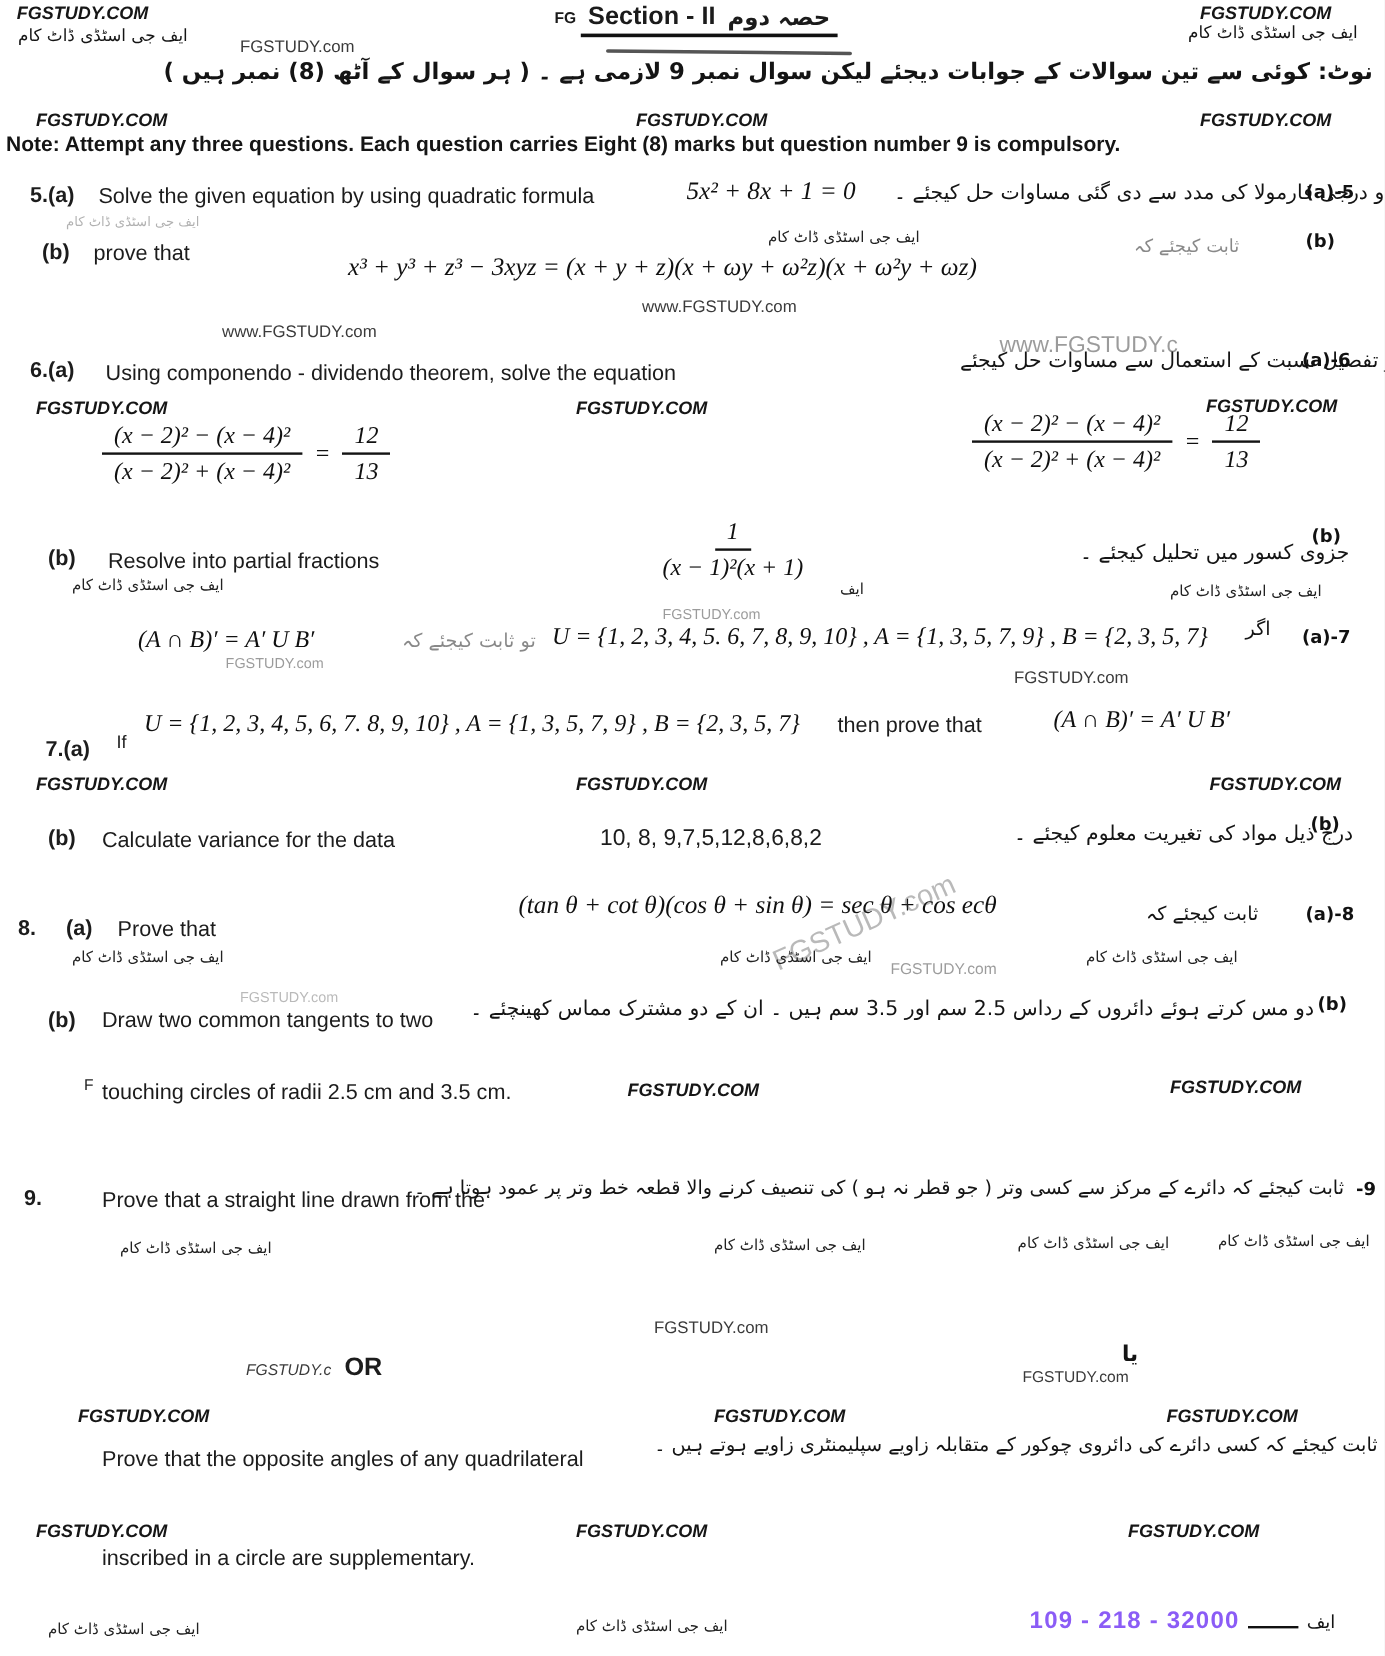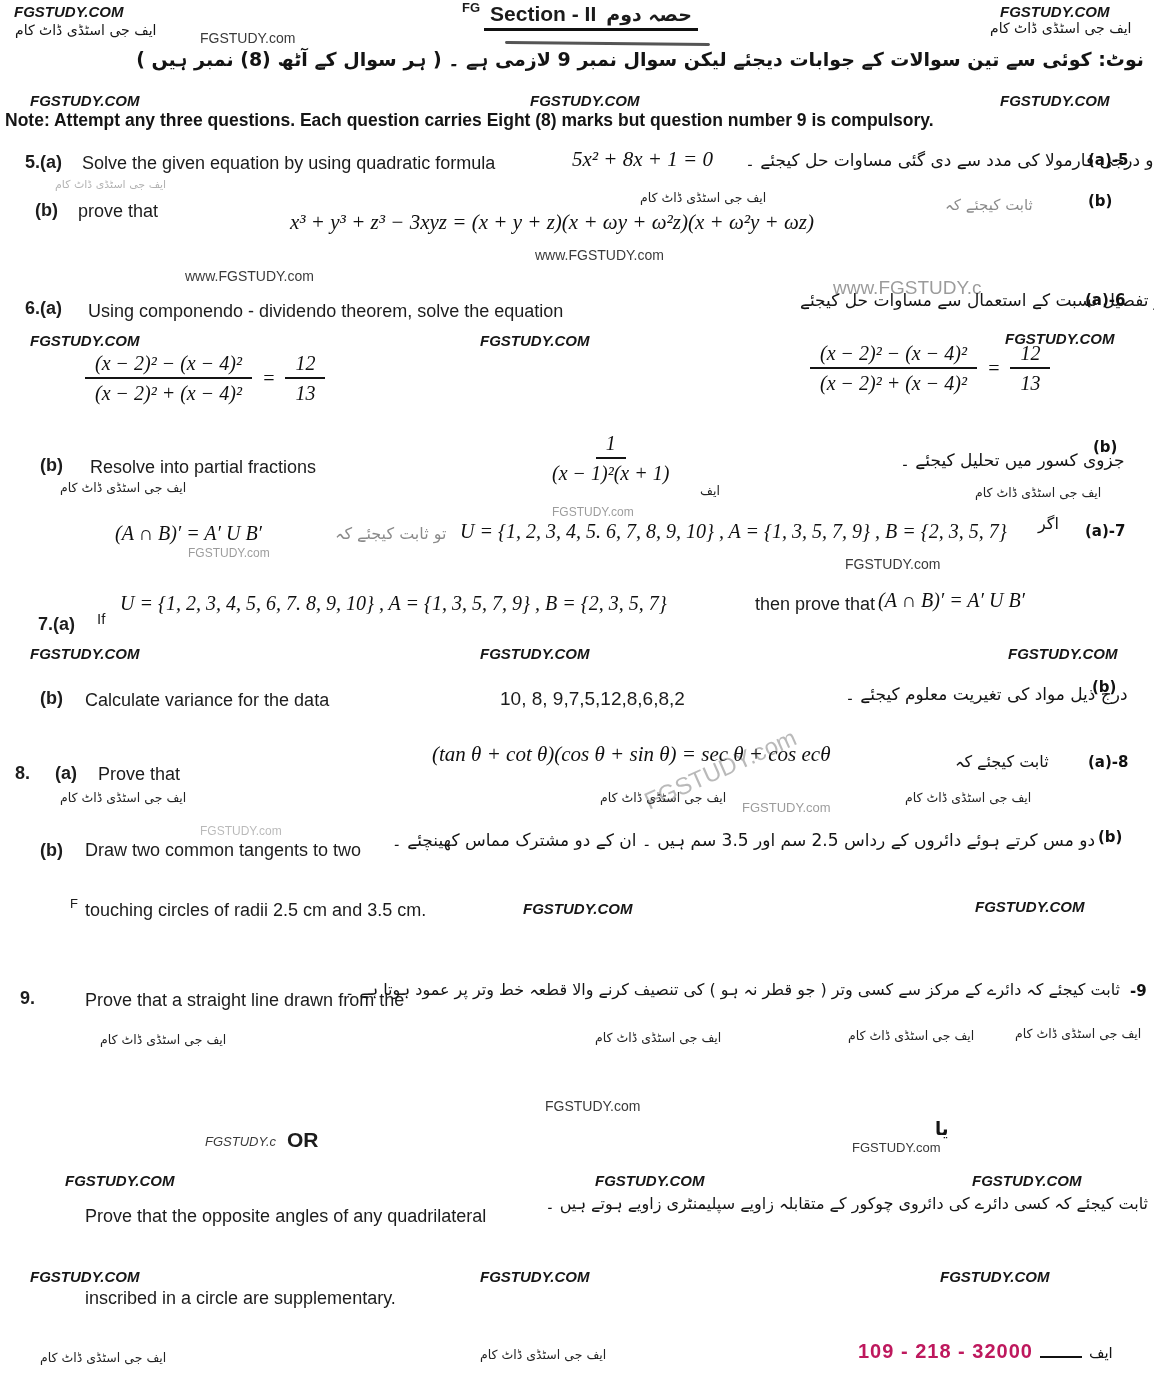--- a/index.html
+++ b/index.html
@@ -20,28 +20,28 @@
   .urS{font-family:"DejaVu Sans",sans-serif;font-size:12.5px;color:#222;direction:rtl;}
   .urLbl{font-family:"DejaVu Sans","Liberation Sans",sans-serif;font-weight:bold;font-size:15px;color:#111;direction:ltr;}
   
   .math{font-family:"Liberation Serif",serif;font-style:italic;font-size:21px;color:#101010;}
   .mathS{font-family:"Liberation Serif",serif;font-style:italic;font-size:20px;color:#101010;}
   .frac{display:inline-flex;flex-direction:column;align-items:center;vertical-align:middle;text-align:center;}
   .frac .num{border-bottom:2.5px solid #141414;padding:0 10px 2px;}
   .frac .den{padding-top:3px;}
   .fracRow{display:flex;align-items:center;gap:10px;}
   
-  .hTitle{display:flex;align-items:flex-start;gap:4px;}
+  .hTitle{display:flex;align-items:center;gap:4px;}
   .hPrefix{font-size:13px;font-weight:bold;position:relative;top:-2px;}
   .hMain{font-size:21px;font-weight:bold;border-bottom:3px solid #111;padding:0 6px 2px 6px;display:inline-flex;gap:10px;align-items:center;}
   .hUrdu{font-family:"DejaVu Sans",sans-serif;font-size:19px;font-weight:bold;direction:rtl;}
   .fuzz{background:#2a2a2a;height:3px;opacity:.8;border-radius:2px;}
   .noteEn{font-size:17.5px;font-weight:bold;color:#151515;}
   .rot{transform:rotate(-24deg);transform-origin:left top;}
-  .codeTxt{font-weight:bold;font-size:20px;letter-spacing:1px;color:#be185d;}
+  .codeTxt{font-weight:bold;font-size:20px;letter-spacing:1px;color:#8b5cf6;}
   .codeLine{display:inline-block;width:42px;border-bottom:2px solid #111;height:12px;}
   .footRight{display:flex;align-items:baseline;gap:7px;}
   .just{white-space:normal;word-spacing:6px;}
 </style>
 </head>
 <body>
 
 <div class="page">
 
   <div class="abs wmB" style="left:14px;top:3px;">FGSTUDY.COM</div>
@@ -135,21 +135,21 @@
   <div class="abs ur faint" style="left:335px;top:524px;font-size:16px;">تو ثابت کیجئے کہ</div>
   <div class="abs wmP faint" style="left:552px;top:505px;font-size:12px;">FGSTUDY.com</div>
   <div class="abs mathS" style="left:460px;top:520px;">U = {1, 2, 3, 4, 5. 6, 7, 8, 9, 10} , A = {1, 3, 5, 7, 9} ,  B = {2, 3, 5, 7}</div>
   <div class="abs ur" style="left:1038px;top:514px;font-size:16px;">اگر</div>
   <div class="abs urLbl" style="left:1085px;top:522px;text-align:center;">(a)-7</div>
   <div class="abs wmP" style="left:845px;top:556px;">FGSTUDY.com</div>
 
   <div class="abs en2 enb" style="left:38px;top:598px;margin-top:16px;">7.(a)</div>
   <div class="abs en" style="left:97px;top:610px;font-size:15px;">If</div>
   <div class="abs mathS" style="left:120px;top:592px;">U = {1, 2, 3, 4, 5, 6, 7. 8, 9, 10} , A = {1, 3, 5, 7, 9} ,  B = {2, 3, 5, 7}</div>
-  <div class="abs en2" style="left:755px;top:594px;">then prove that</div>
+  <div class="abs en2" style="left:698px;top:594px;">then prove that</div>
   <div class="abs mathS" style="left:878px;top:589px;">(A ∩ B)′ = A′ U B′</div>
 
   <div class="abs wmB" style="left:30px;top:645px;">FGSTUDY.COM</div>
   <div class="abs wmB" style="left:480px;top:645px;">FGSTUDY.COM</div>
   <div class="abs wmB" style="left:1008px;top:645px;">FGSTUDY.COM</div>
 
   <div class="abs en2 enb" style="left:40px;top:688px;">(b)</div>
   <div class="abs en2" style="left:85px;top:690px;">Calculate variance for the data</div>
   <div class="abs en2" style="left:500px;top:688px;font-size:19px;">10, 8, 9,7,5,12,8,6,8,2</div>
   <div class="abs ur" style="left:845px;top:684px;font-size:17px;">درج ذیل مواد کی تغیریت معلوم کیجئے ۔</div>

